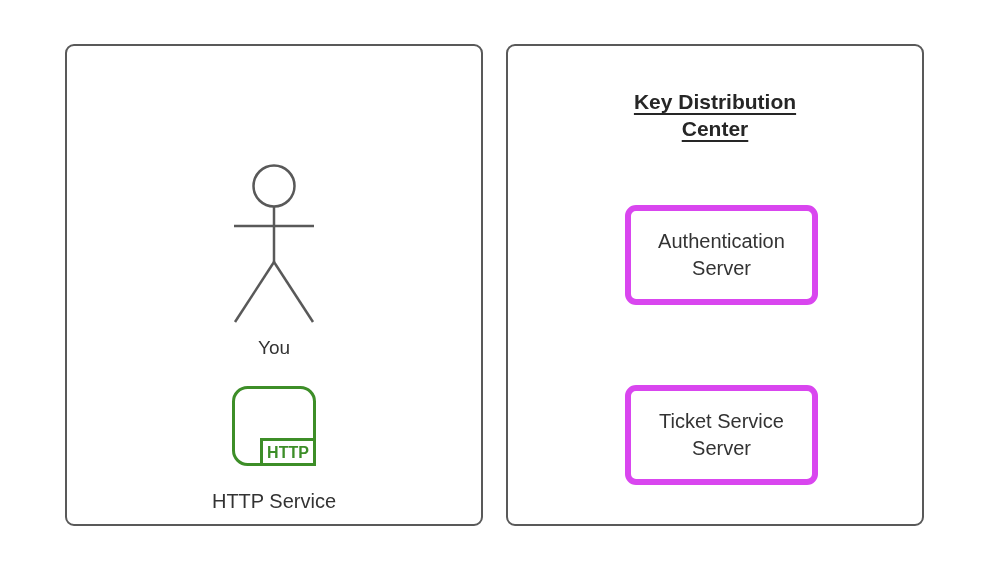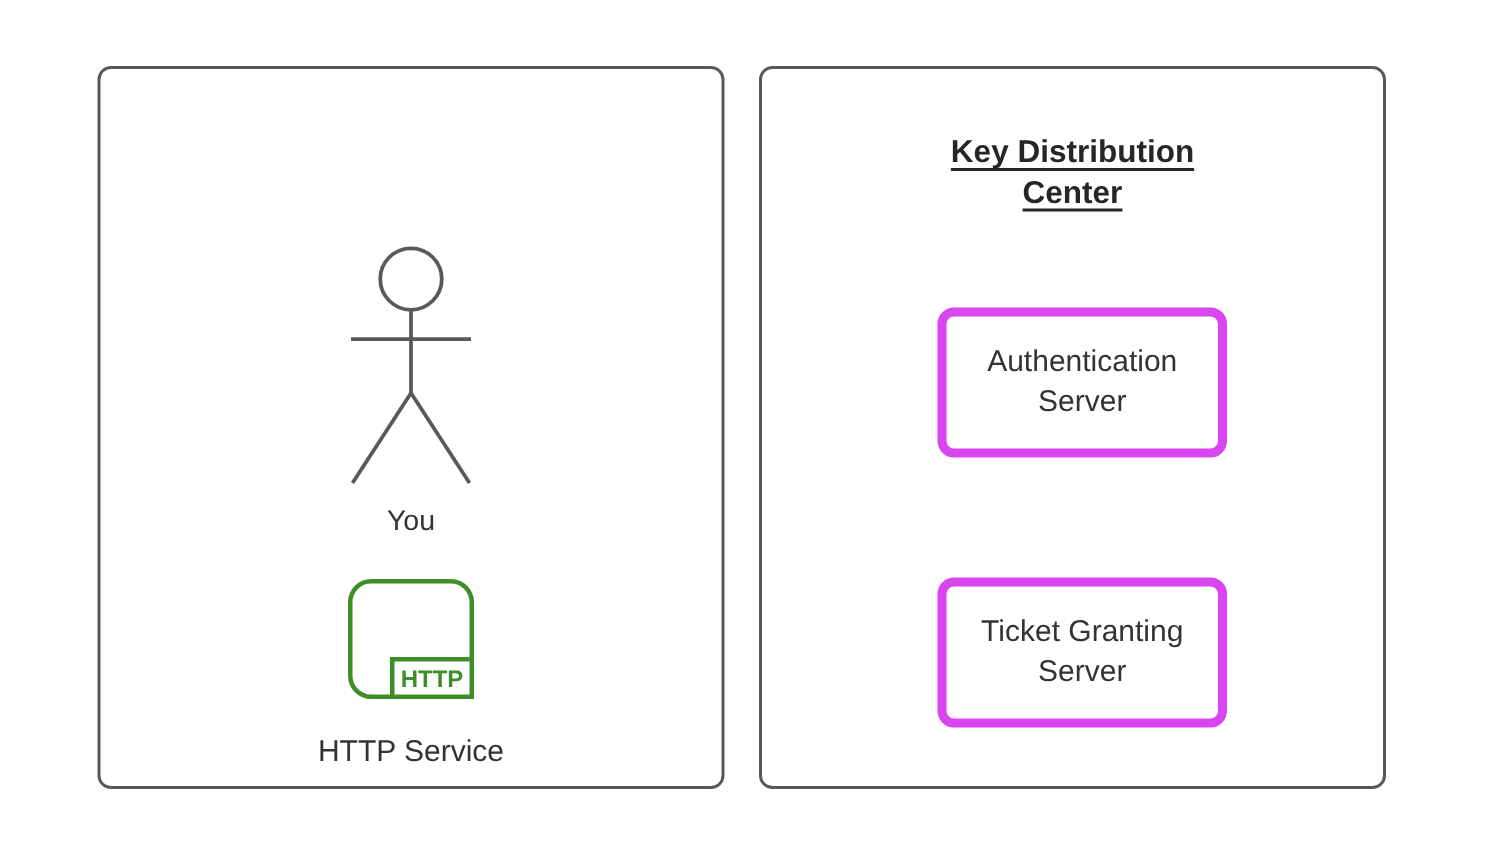--- a/index.html
+++ b/index.html
@@ -126,17 +126,17 @@
   </section>
 
   <section class="panel panel-right">
     <h2 class="panel-title">Key Distribution Center</h2>
 
     <div class="node node-as">
       <span class="node-label">Authentication Server</span>
     </div>
 
     <div class="node node-tgs">
-      <span class="node-label">Ticket Granting Server</span>
+      <span class="node-label">Ticket Service Server</span>
     </div>
   </section>
 
 </div>
 
 </body></html>

